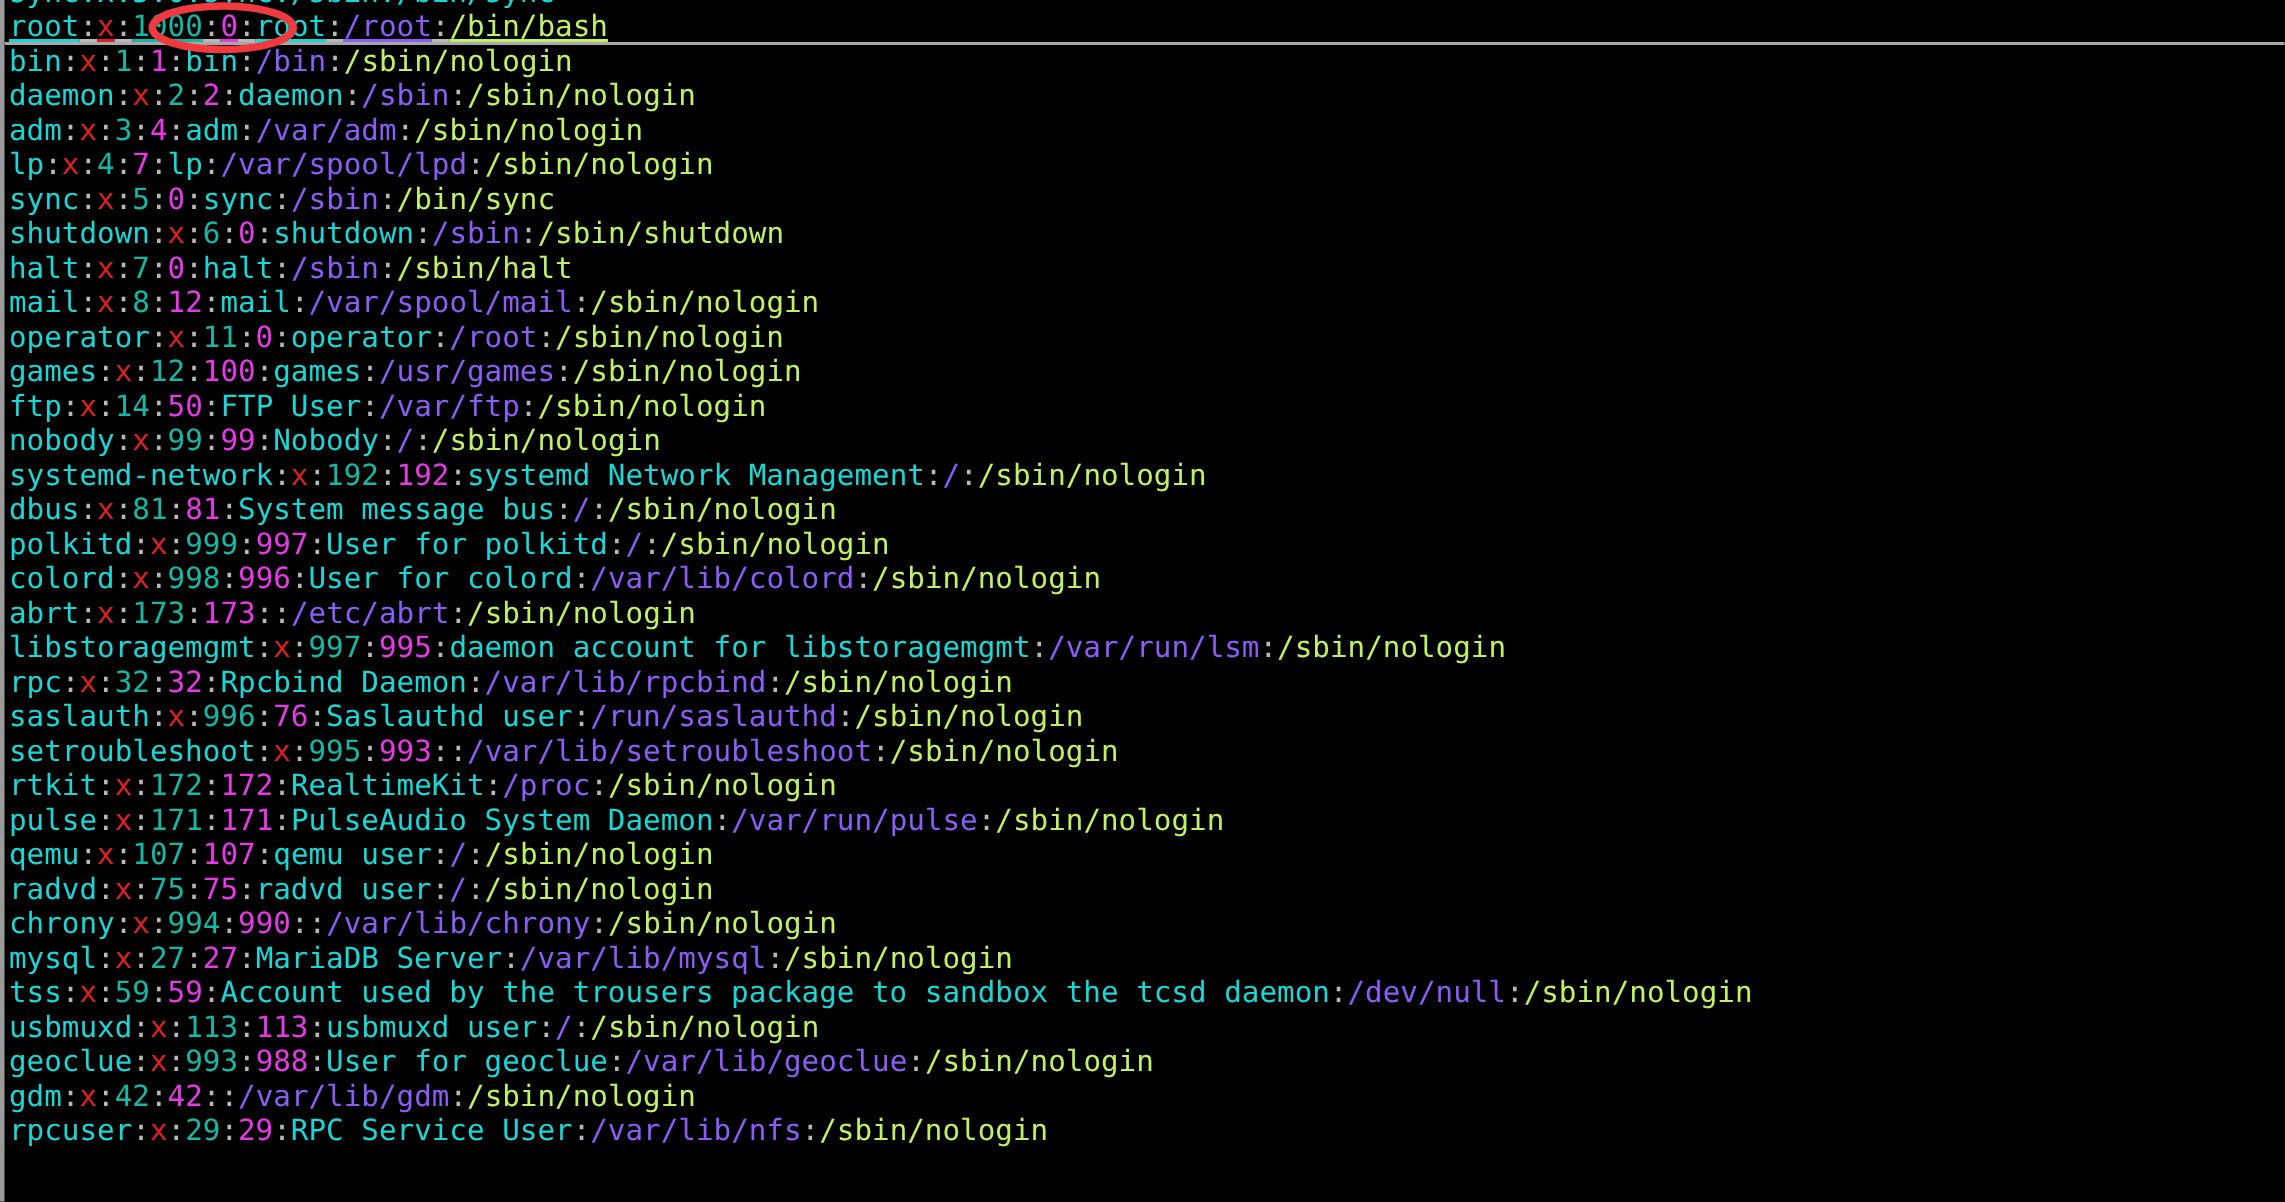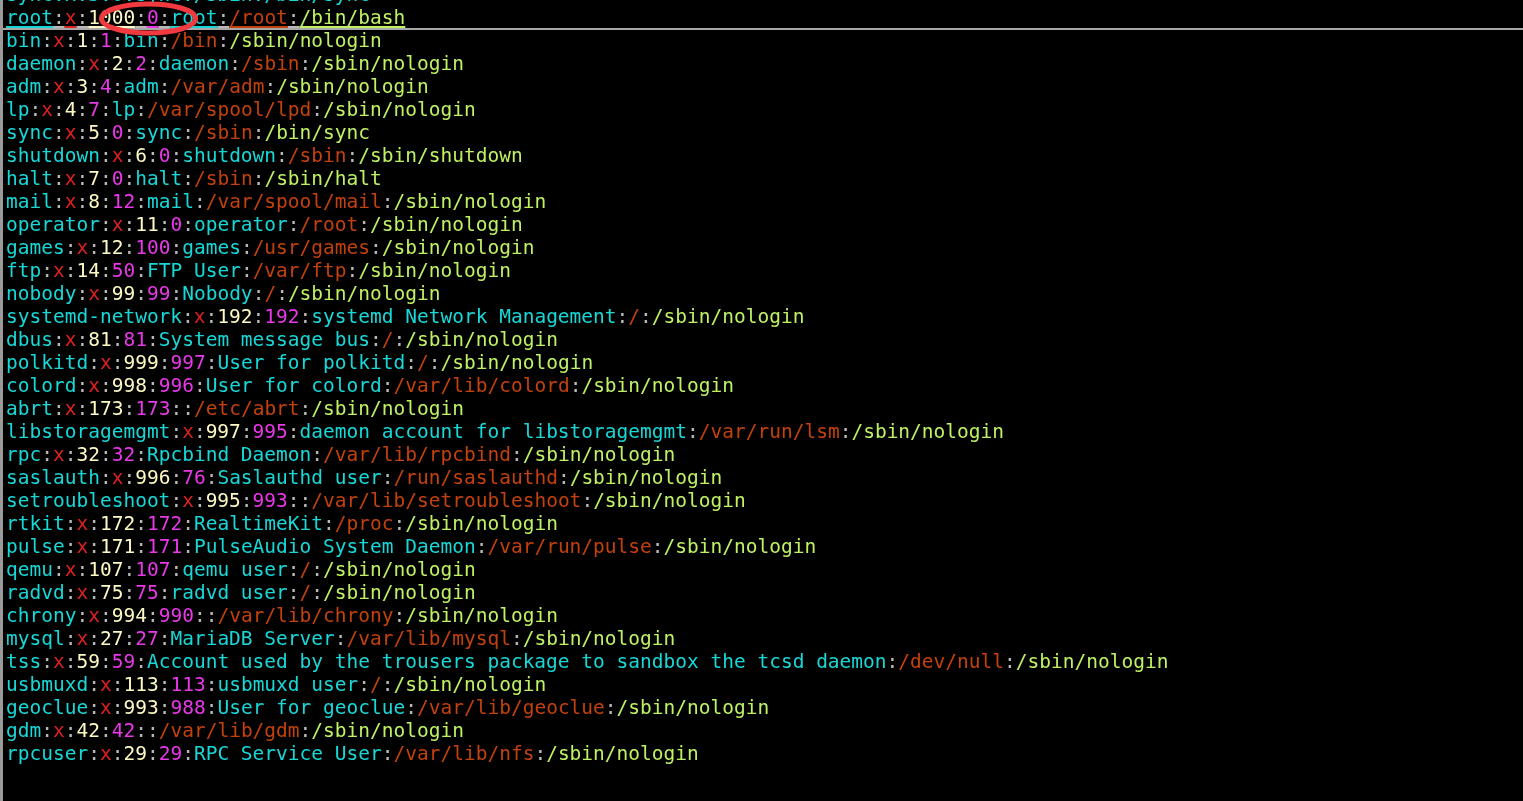--- a/index.html
+++ b/index.html
@@ -57,24 +57,24 @@
     line-height: 23px;
     font-size: 19.5px;
     white-space: pre;
     padding-left: 3px;
     letter-spacing: 0px;
   }
 
   
   .f-user  { color: #18d7d7; }
   .f-x     { color: #e02020; }
-  .f-uid   { color: #fef9c3; }
+  .f-uid   { color: #14b8a6; }
   .f-gid   { color: #e838e8; }
   .f-gecos { color: #18d7d7; }
-  .f-home  { color: #c2410c; }
+  .f-home  { color: #8b5cf6; }
   .f-shell { color: #bef264; }
   .sep     { color: #b8b8b8; }
 
   
   .line.selected .f-user,
   .line.selected .f-x,
   .line.selected .f-uid,
   .line.selected .f-gid,
   .line.selected .f-gecos,
   .line.selected .f-home,

